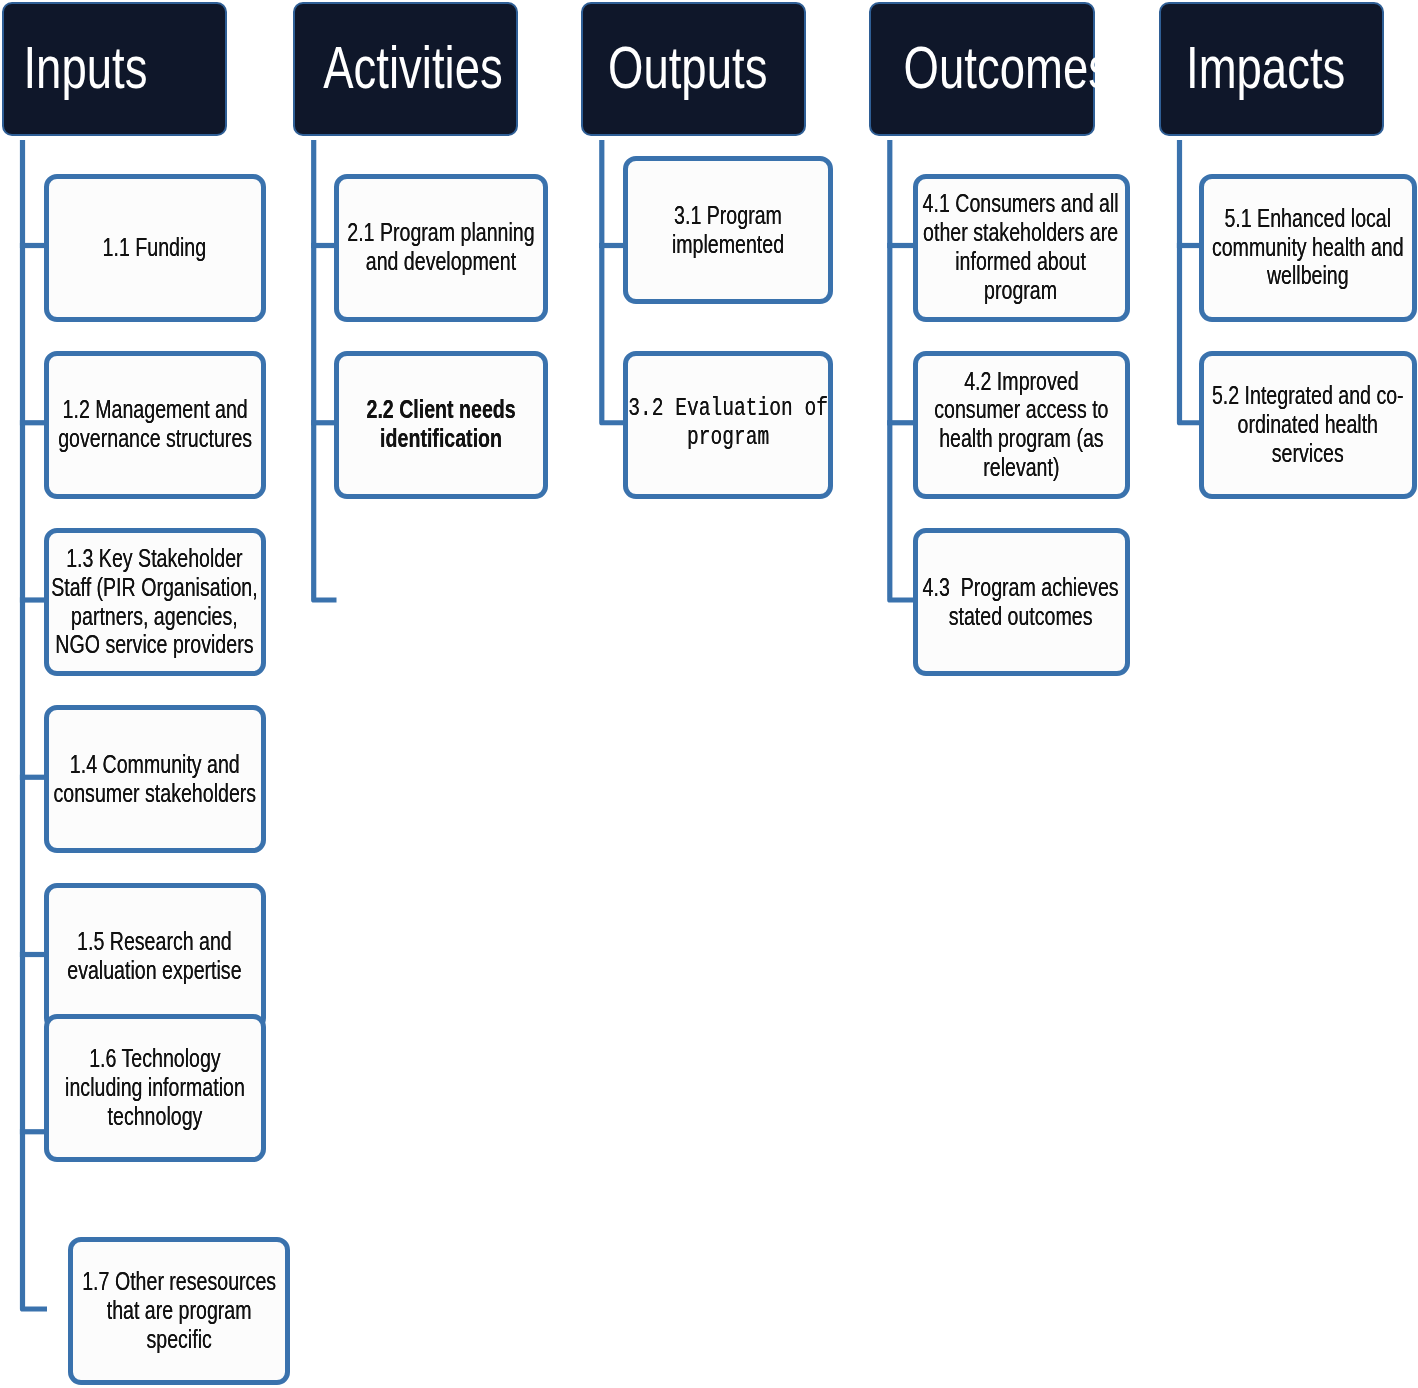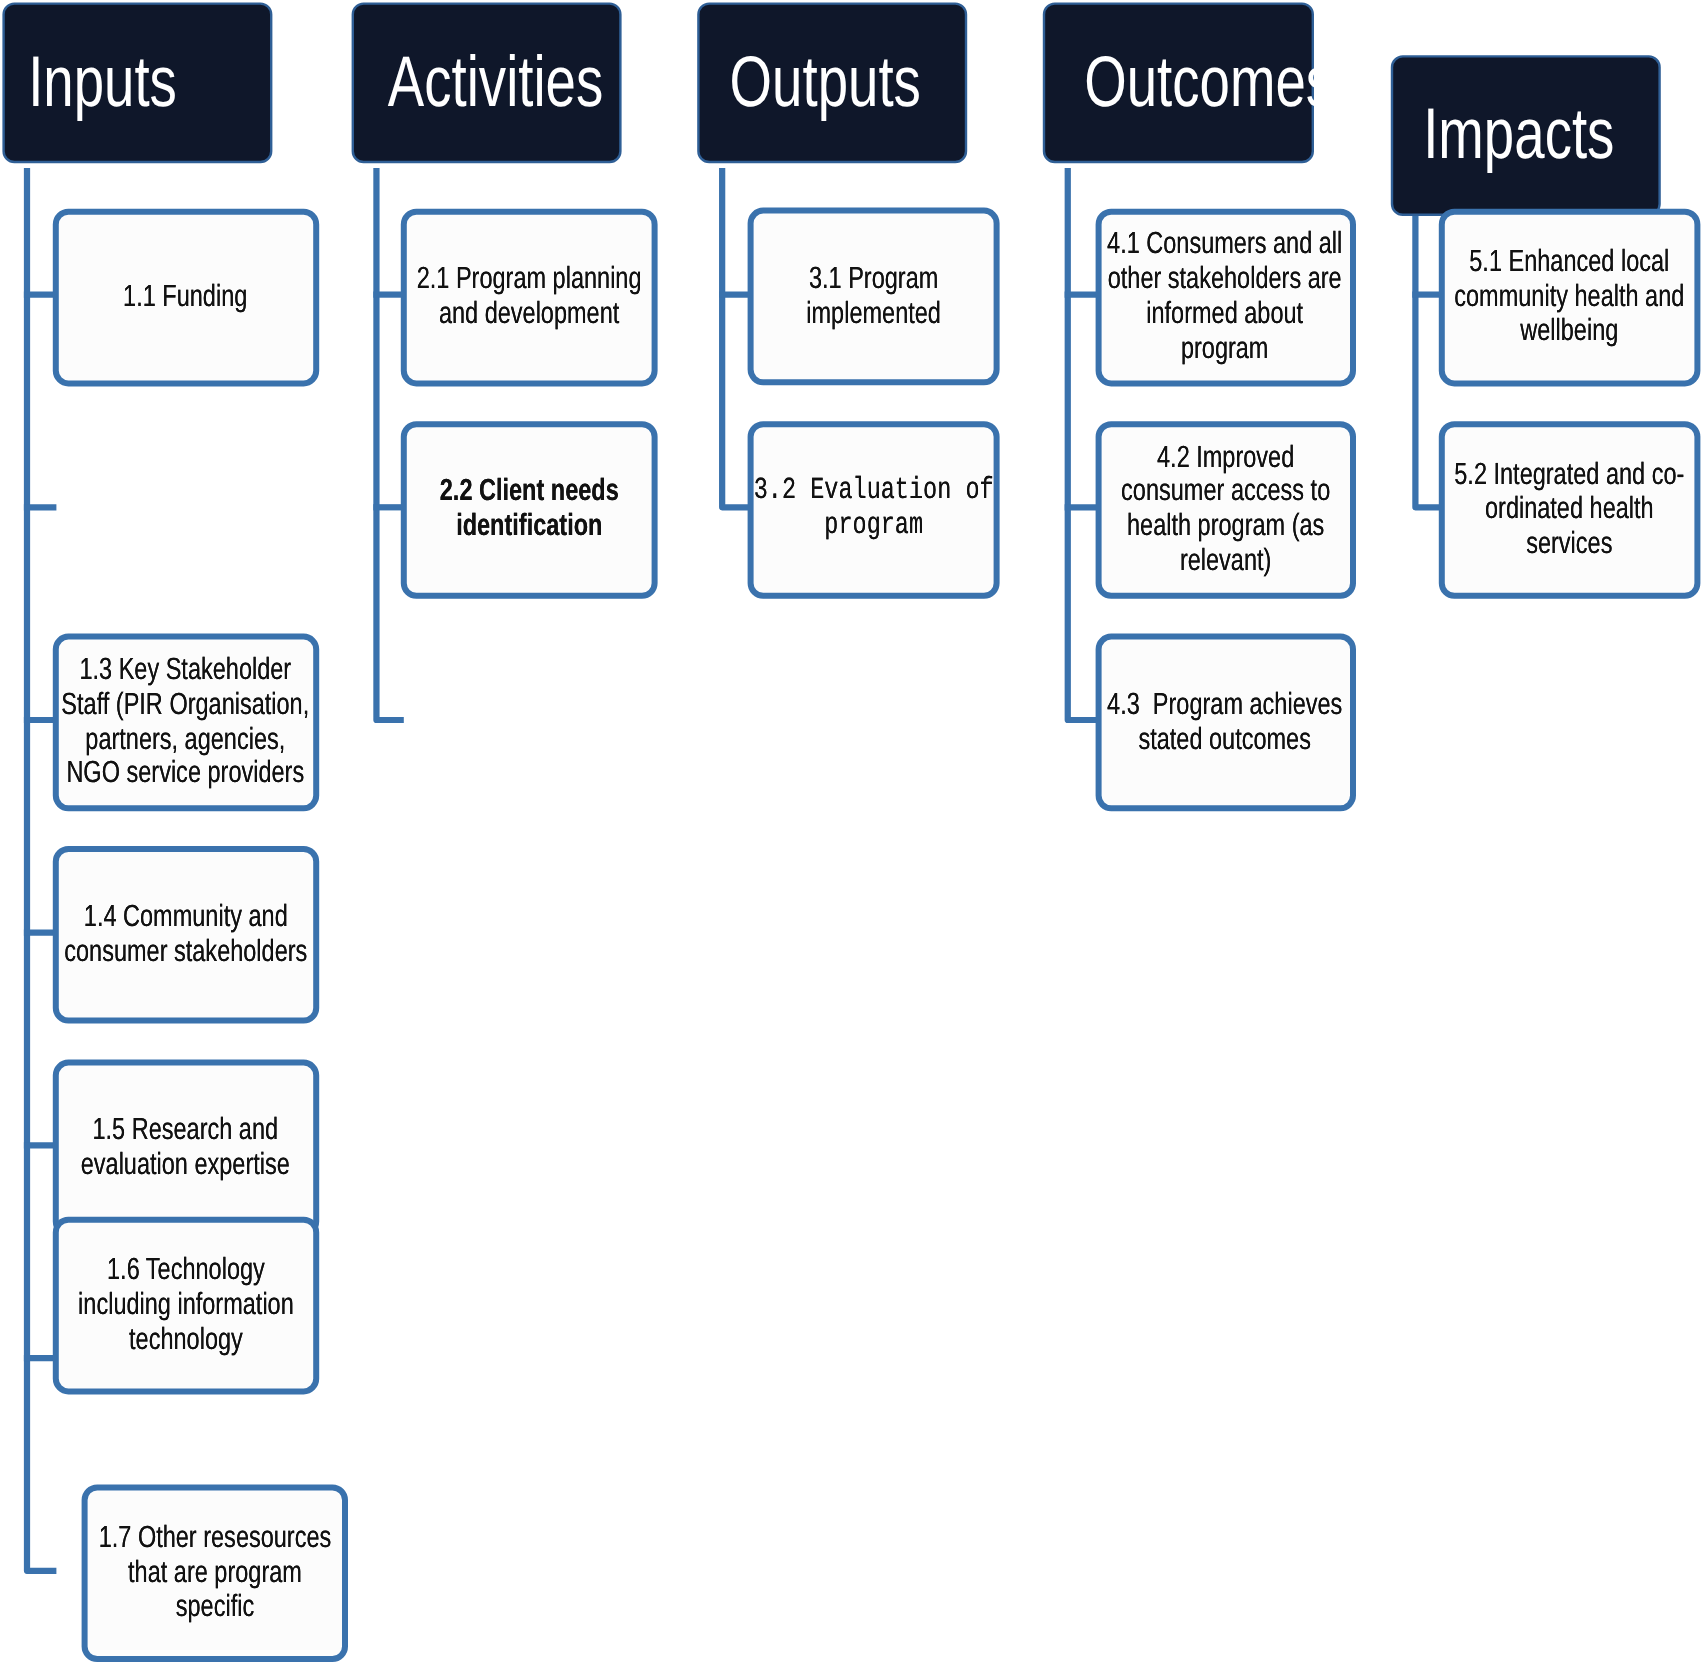--- a/index.html
+++ b/index.html
@@ -80,20 +80,24 @@
       <path d="M887.1999999999999 422.75 L915.5 422.75" stroke="#3a72ad" stroke-width="5.2" fill="none" stroke-linecap="butt"></path>
       <path d="M1179.5 140 L1179.5 422.75 L1202 422.75" stroke="#3a72ad" stroke-width="5.2" fill="none" stroke-linejoin="round" stroke-linecap="butt"></path>
       <path d="M1176.9 245.5 L1202 245.5" stroke="#3a72ad" stroke-width="5.2" fill="none" stroke-linecap="butt"></path>
     </svg>
 <div class="hdr" style="left: 2px; top: 2px; width: 225.3px; height: 134px;">
       <span class="hdr-label">Inputs</span>
     </div>
     <div class="node" style="left: 44px; top: 173.5px; width: 221.5px; height: 148px;">
       <div class="node-label">1.1 Funding</div>
     </div>
+    <div class="node" style="left: 44px; top: 350.75px; width: 221.5px; height: 148px;">
+      <div class="node-label">1.2 Management and
+governance structures</div>
+    </div>
     <div class="node" style="left: 44px; top: 528px; width: 221.5px; height: 148px;">
       <div class="node-label">1.3 Key Stakeholder
 Staff (PIR Organisation,
 partners, agencies,
 NGO service providers</div>
     </div>
     <div class="node" style="left: 44px; top: 705.25px; width: 221.5px; height: 148px;">
       <div class="node-label">1.4 Community and
 consumer stakeholders</div>
     </div>
@@ -118,21 +122,21 @@
       <div class="node-label">2.1 Program planning
 and development</div>
     </div>
     <div class="node" style="left: 333.5px; top: 350.75px; width: 214.8px; height: 148px; font-weight: bold;">
       <div class="node-label">2.2 Client needs
 identification</div>
     </div>
     <div class="hdr" style="left: 581px; top: 2px; width: 224.6px; height: 134px;">
       <span class="hdr-label">Outputs</span>
     </div>
-    <div class="node" style="left: 623px; top: 173px; width: 209.5px; height: 148px; justify-content: center;">
+    <div class="node" style="left: 623px; top: 156px; width: 209.5px; height: 148px; justify-content: center;">
       <div class="node-label">3.1 Program
 implemented</div>
     </div>
     <div class="node" style="left: 623px; top: 350.75px; width: 209.5px; height: 148px; font-family: Liberation Mono, monospace;">
       <div class="node-label">3.2 Evaluation of
 program</div>
     </div>
     <div class="hdr" style="left: 869.3px; top: 2px; width: 225.7px; height: 134px;">
       <span class="hdr-label">Outcomes</span>
     </div>
@@ -145,21 +149,21 @@
     <div class="node" style="left: 912.5px; top: 350.75px; width: 217px; height: 148px;">
       <div class="node-label">4.2 Improved
 consumer access to
 health program (as
 relevant)</div>
     </div>
     <div class="node" style="left: 912.5px; top: 528px; width: 217px; height: 148px;">
       <div class="node-label">4.3  Program achieves
 stated outcomes</div>
     </div>
-    <div class="hdr" style="left: 1158.5px; top: 2px; width: 225px; height: 134px; margin-top: 44px;">
+    <div class="hdr" style="left: 1158.5px; top: 2px; width: 225px; height: 134px;">
       <span class="hdr-label">Impacts</span>
     </div>
     <div class="node" style="left: 1199px; top: 173.5px; width: 217.5px; height: 148px;">
       <div class="node-label">5.1 Enhanced local
 community health and
 wellbeing</div>
     </div>
     <div class="node" style="left: 1199px; top: 350.75px; width: 217.5px; height: 148px;">
       <div class="node-label">5.2 Integrated and co-
 ordinated health

